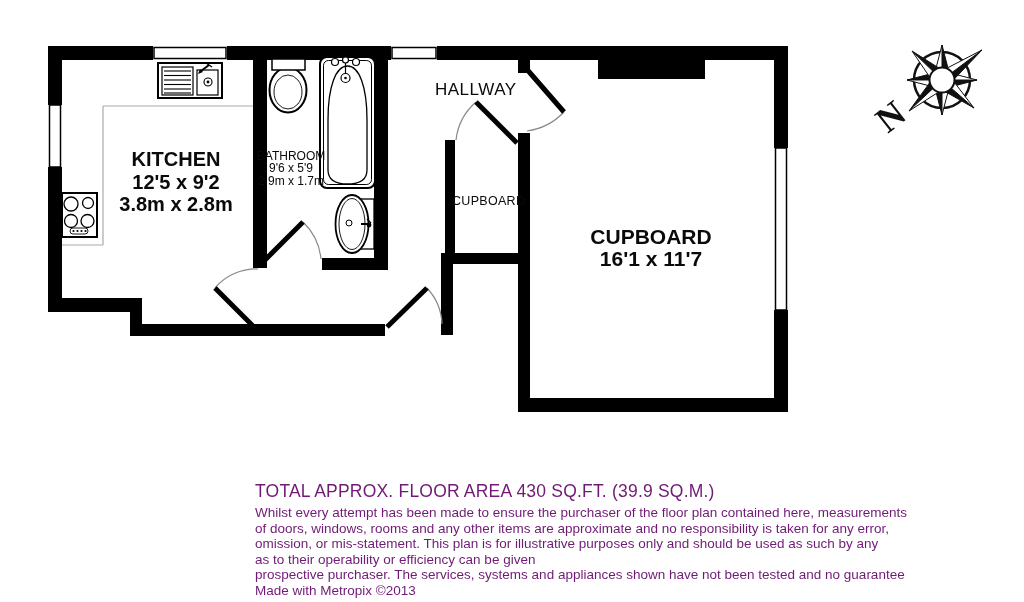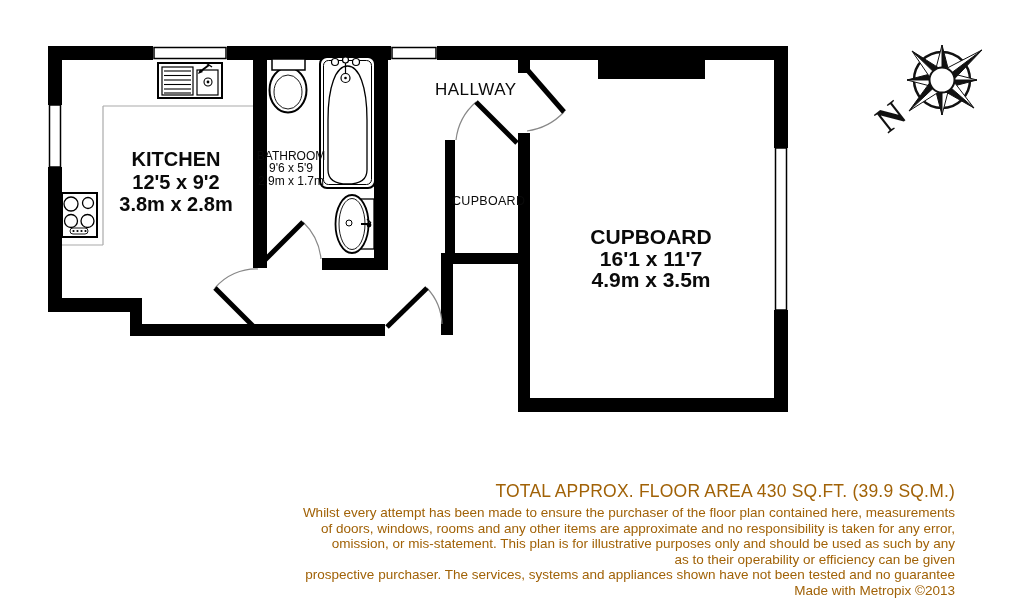--- a/index.html
+++ b/index.html
@@ -5,21 +5,21 @@
   html,body{margin:0;padding:0;background:#fff;}
   .page{position:relative;width:1024px;height:602px;background:#ffffff;overflow:hidden;
         font-family:"Liberation Sans", sans-serif;color:#000;}
   .plan-svg{position:absolute;left:0;top:0;}
   .room-label{position:absolute;text-align:center;transform:translateX(-50%);white-space:nowrap;color:#0a0a0a;}
   .kitchen-label{left:176px;top:148px;font-size:20px;font-weight:bold;line-height:22.5px;}
   .bathroom-label{left:291px;top:150px;font-size:12px;line-height:12.4px;}
   .hallway-label{position:absolute;left:387px;top:80px;font-size:17px;letter-spacing:0.5px;color:#0a0a0a;white-space:nowrap;margin-left:48px;}
   .cupboard-label{position:absolute;left:452px;top:194px;font-size:12.5px;letter-spacing:0.3px;color:#0a0a0a;white-space:nowrap;}
   .reception-label{left:651px;top:226px;font-size:21px;font-weight:bold;line-height:21.5px;}
-  .footer{position:absolute;left:255px;top:481px;width:700px;text-align:right;color:#a16207;}
+  .footer{position:absolute;left:255px;top:481px;width:700px;text-align:left;color:#701a75;}
   .footer .total{font-size:17.5px;margin-bottom:3px;letter-spacing:0.2px;}
   .footer .line{font-size:13.5px;line-height:15.6px;}
 </style>
 </head>
 <body>
 
 <div class="page">
 
   <svg class="plan-svg" width="1024" height="475" viewBox="0 0 1024 475">
 
@@ -184,21 +184,20 @@
     <div>2.9m x 1.7m</div>
   </div>
 
   <div class="hallway-label">HALLWAY</div>
 
   <div class="cupboard-label">CUPBOARD</div>
 
   <div class="room-label reception-label">
     <div>CUPBOARD</div>
     <div>16'1 x 11'7</div>
-    <div>4.9m x 3.5m</div>
   </div>
 
   <div class="footer">
     <div class="total">TOTAL APPROX. FLOOR AREA 430 SQ.FT. (39.9 SQ.M.)</div>
     <div class="line">Whilst every attempt has been made to ensure the purchaser of the floor plan contained here, measurements</div>
     <div class="line">of doors, windows, rooms and any other items are approximate and no responsibility is taken for any error,</div>
     <div class="line">omission, or mis-statement. This plan is for illustrative purposes only and should be used as such by any</div>
     <div class="line">as to their operability or efficiency can be given</div>
     <div class="line">prospective purchaser. The services, systems and appliances shown have not been tested and no guarantee</div>
     <div class="line">Made with Metropix ©2013</div>

